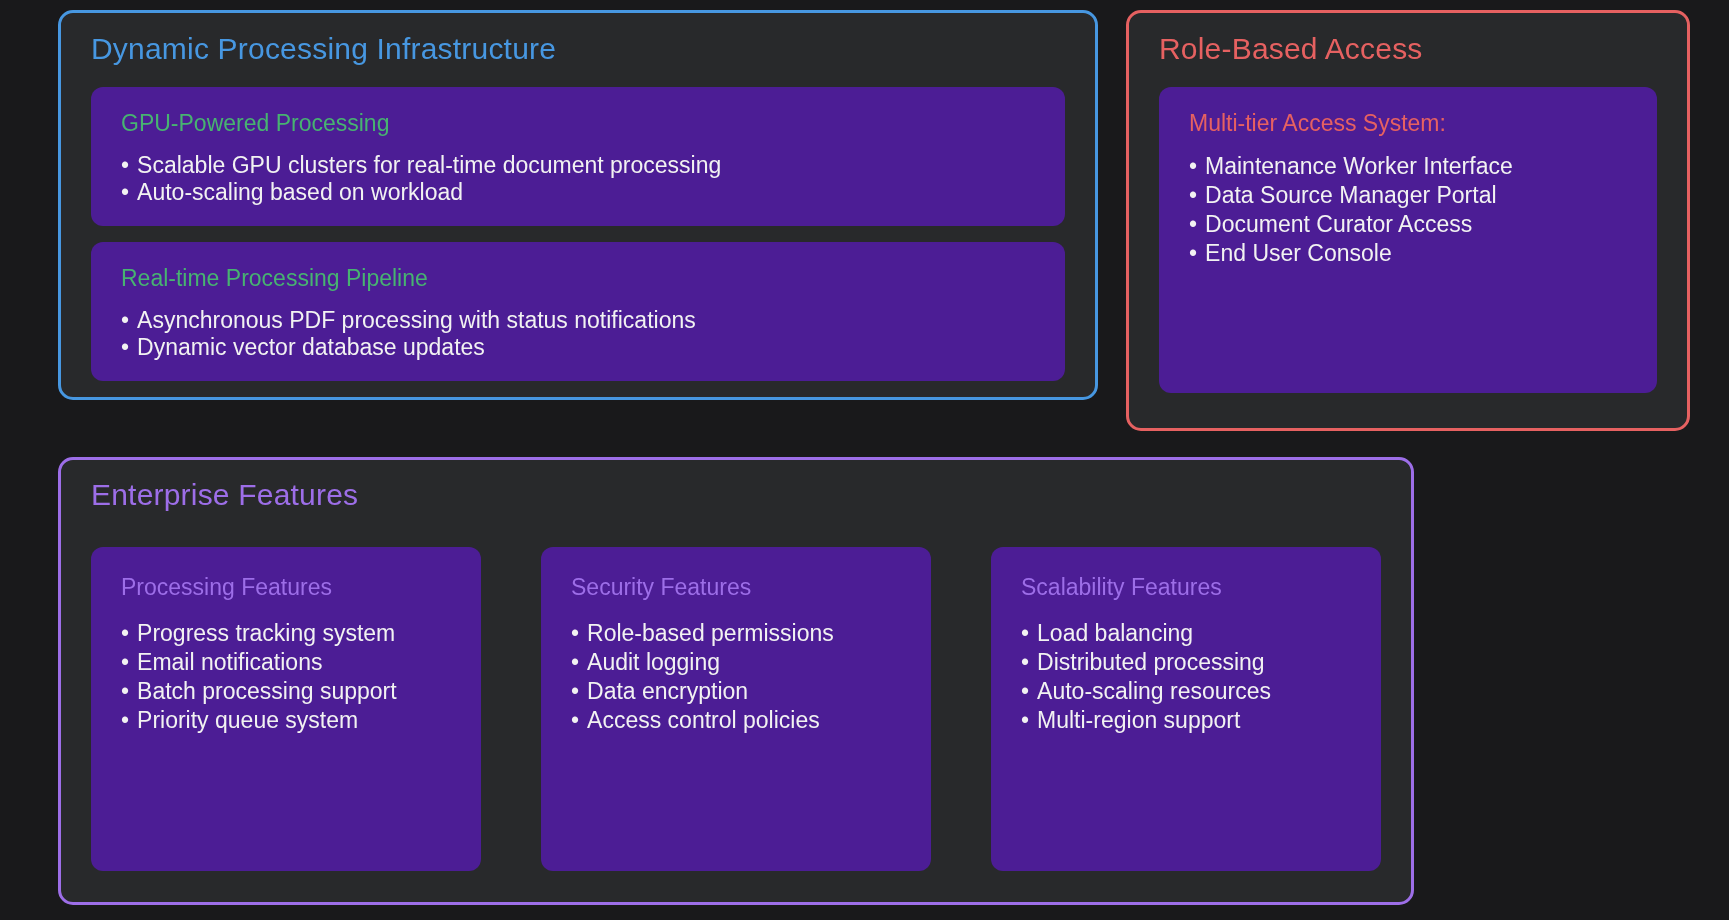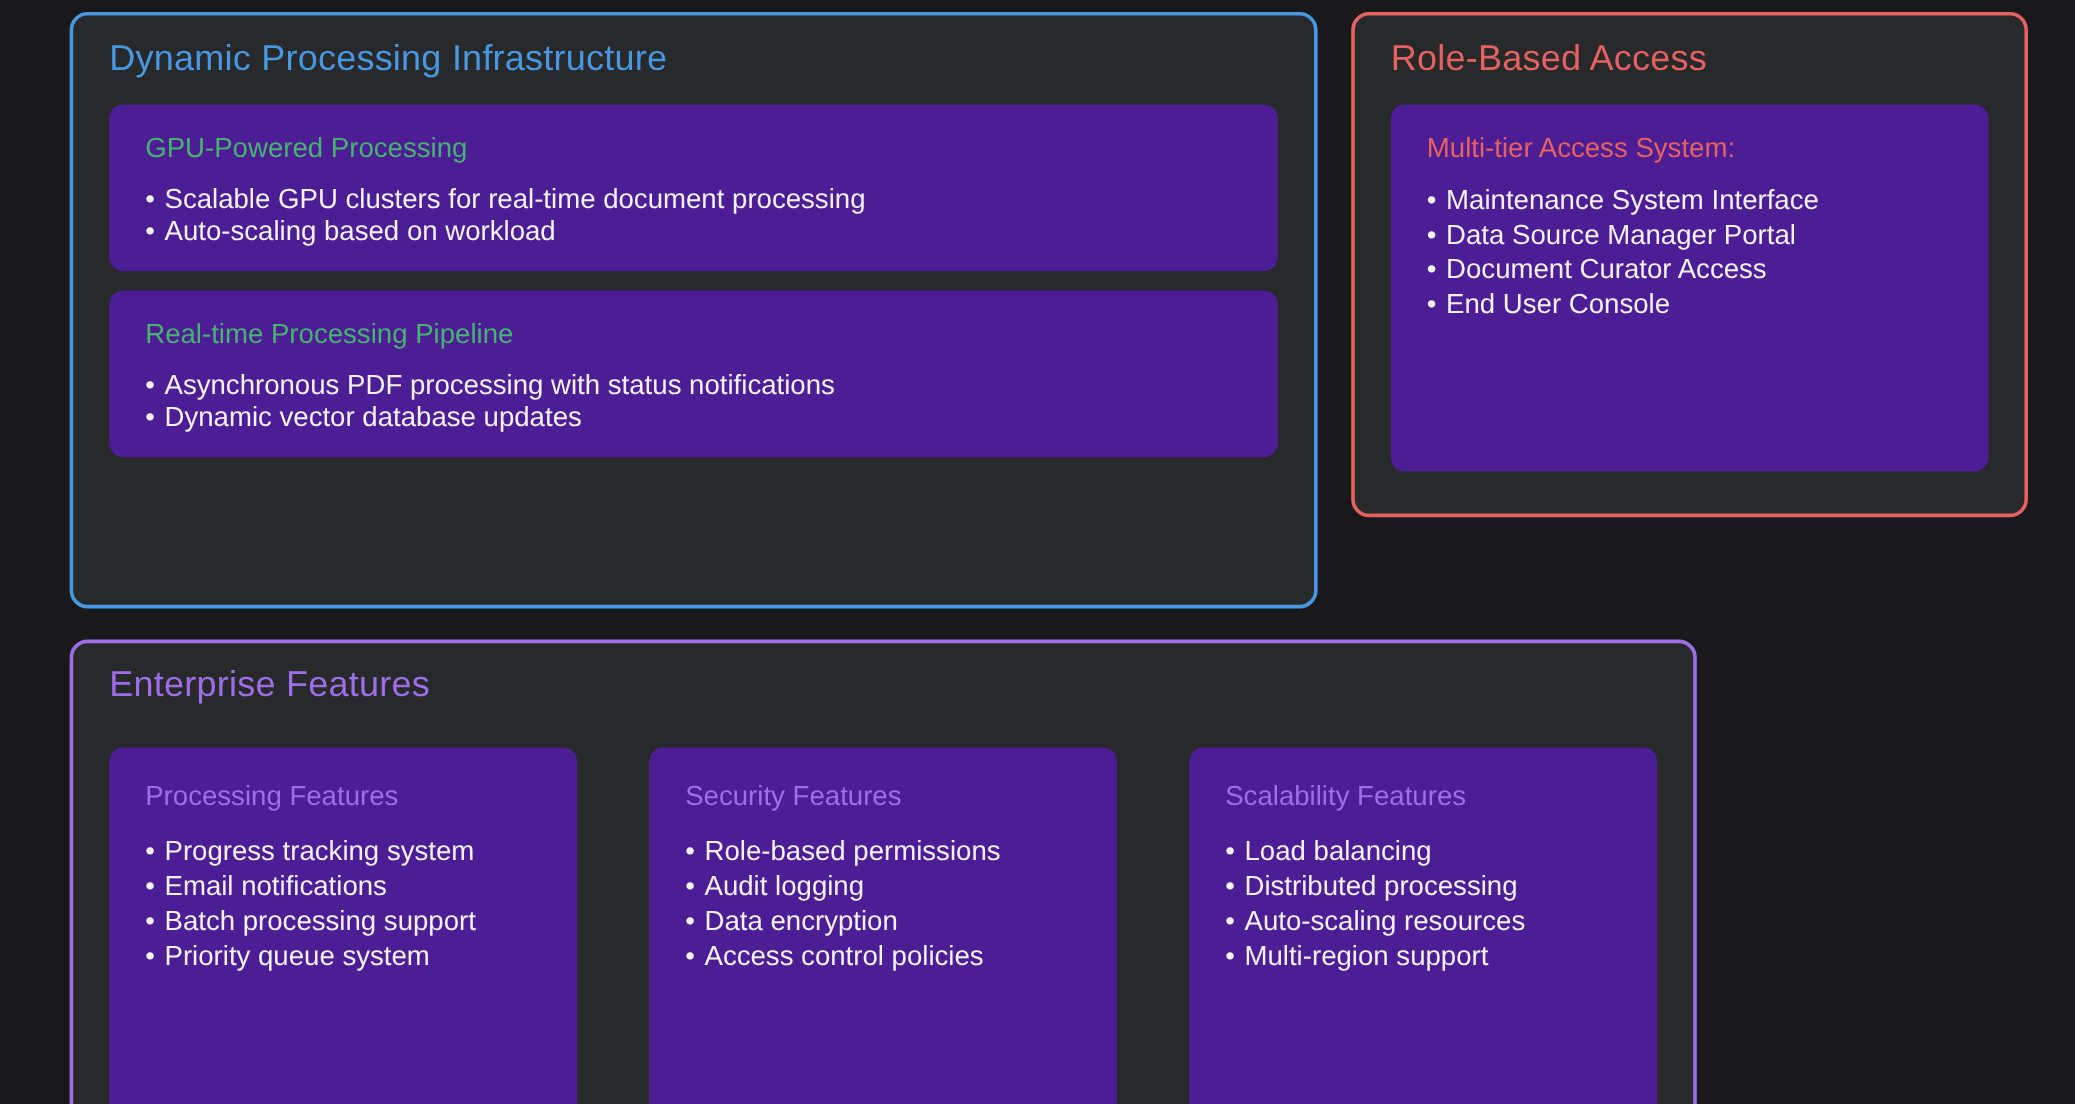--- a/index.html
+++ b/index.html
@@ -21,21 +21,21 @@
     gap: 26px;
   }
   .row-top { display: flex; gap: 28px; }
 
   .panel {
     border: 3px solid #888;
     border-radius: 15px;
     background: #28292b;
     padding: 18px 30px 0 30px;
   }
-  .panel-blue   { width: 1040px; height: 497px; border-color: #4797e1; }
+  .panel-blue   { width: 1040px; height: 390px; border-color: #4797e1; }
   .panel-red    { width: 564px;  height: 421px; border-color: #e66161; }
   .panel-purple { width: 1356px; height: 448px; border-color: #9d6ee8; padding-top: 17px; }
 
   .panel-title {
     font-size: 30px;
     font-weight: 500;
     line-height: 35px;
     letter-spacing: 0.2px;
     margin: 0;
   }
@@ -123,21 +123,21 @@
       </div>
     </section>
 
     <section class="panel panel-red">
       <h1 class="panel-title">Role-Based Access</h1>
       <div class="cards-col">
 
         <div class="card card-tall">
           <h2 class="card-title card-title-red">Multi-tier Access System:</h2>
           <ul class="bullet-list">
-            <li>Maintenance System Interface</li>
+            <li>Maintenance Worker Interface</li>
             <li>Data Source Manager Portal</li>
             <li>Document Curator Access</li>
             <li>End User Console</li>
           </ul>
         </div>
 
       </div>
     </section>
 
   </div>

